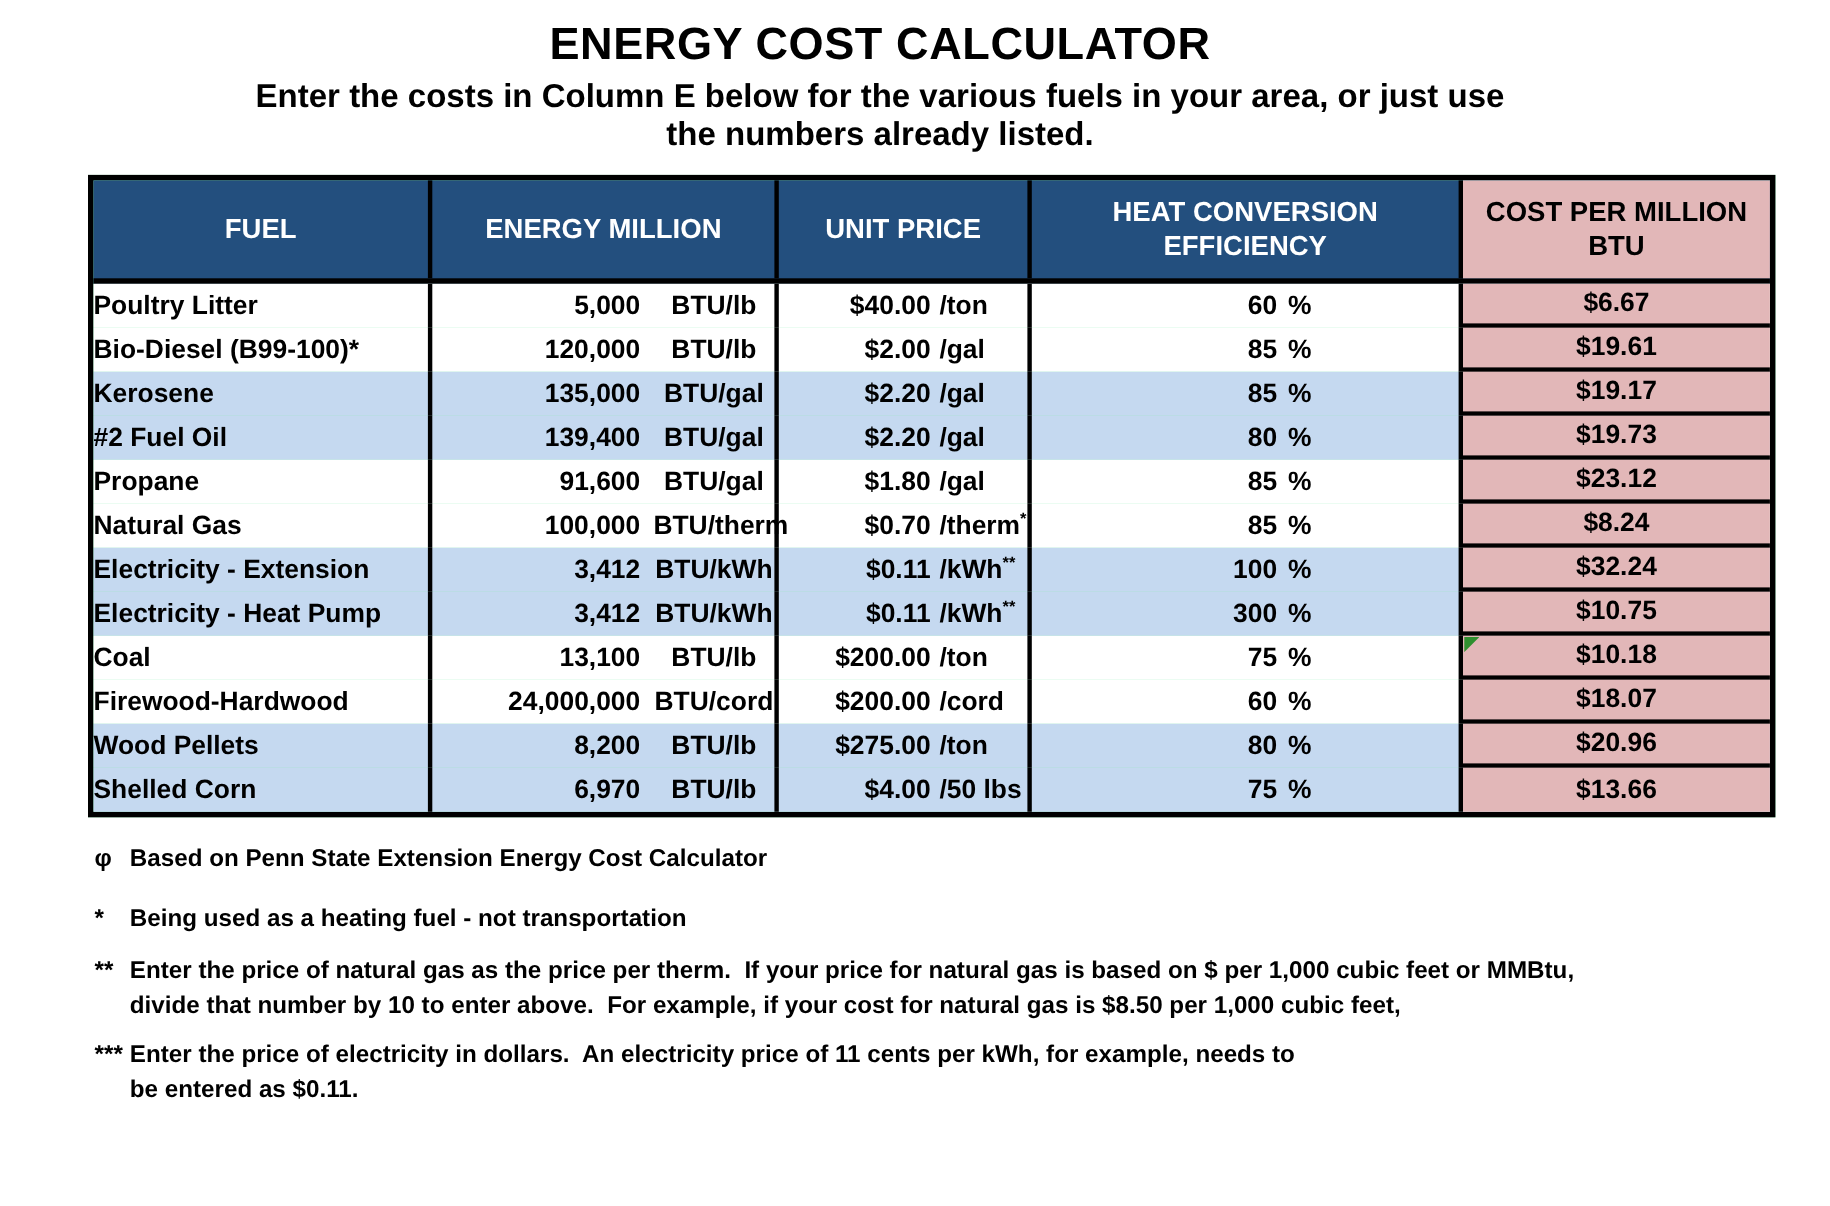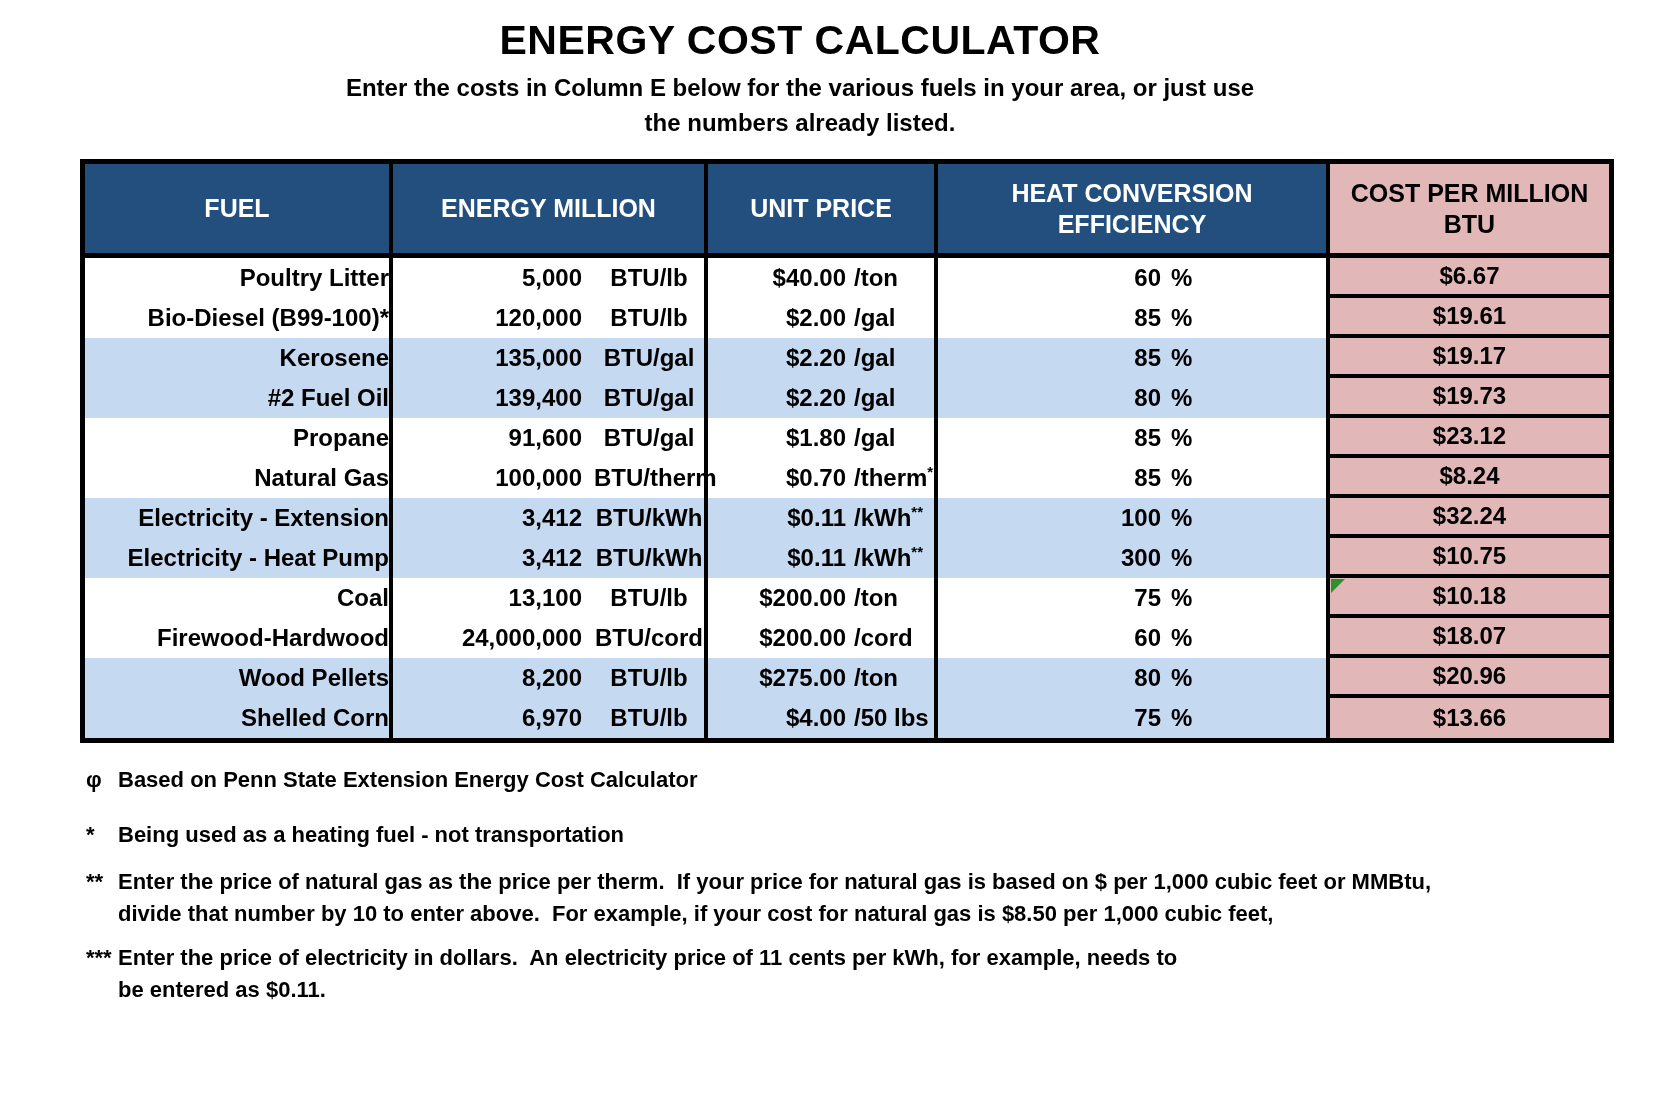--- a/index.html
+++ b/index.html
@@ -5,21 +5,21 @@
   * { margin:0; padding:0; box-sizing:border-box; }
   html,body { background:#ffffff; }
   .page {
     position:relative; width:1664px; height:1096px; overflow:hidden;
     background:#ffffff; color:#000;
     font-family:"Liberation Sans", sans-serif; font-weight:bold;margin-left:16px;
   }
   
   .header-block { position:absolute; top:16px; left:0; width:1568px; text-align:center; }
   .title { font-size:41px; line-height:48px; letter-spacing:0.5px; }
-  .subtitle { margin-top:6px; font-size:24px; line-height:35px; }
+  .subtitle { margin-top:6px; font-size:30px; line-height:35px; }
   
   .table {
     position:absolute; left:64px; top:159px; width:1534px;
     border:5px solid #000; background:#86efac;
   }
   .thead {
     display:flex; height:94px; border-bottom:5px solid #000;
     background:var(--header-blue,#234F7E);
   }
   .thead .cell {
@@ -31,21 +31,21 @@
   .thead .c-cost .hdr-txt { max-width:272px; }
   .c-fuel   { width:308px; border-right:4px solid #000; }
   .c-energy { width:315px; border-right:4px solid #000; }
   .c-price  { width:230px; border-right:4px solid #000; }
   .c-eff    { width:392px; border-right:4px solid #000; }
   .c-cost   { flex:1; }
   .tbody { display:block; }
   .trow { display:flex; height:40px; background:#fff; }
   .trow.band-blue { background:var(--band-blue,#C5D9F0); }
   .trow .cell { display:flex; align-items:center; font-size:24px; }
-  .trow .c-fuel { justify-content:flex-end; text-align:center; }
+  .trow .c-fuel { justify-content:flex-start; text-align:center; }
   .val { flex:1; text-align:right; white-space:pre; }
   .unit { text-align:left; white-space:pre; }
   .c-energy .unit { width:122px; padding-left:12px;text-align:center; }
   .c-price  .unit { width:88px;  padding-left:8px; }
   .c-eff    .unit { width:165px; padding-left:10px; }
   .trow .c-cost {
     justify-content:center; position:relative;
     background:var(--cost-pink,#E2B7B8);
     border-bottom:4px solid #000;
   }

